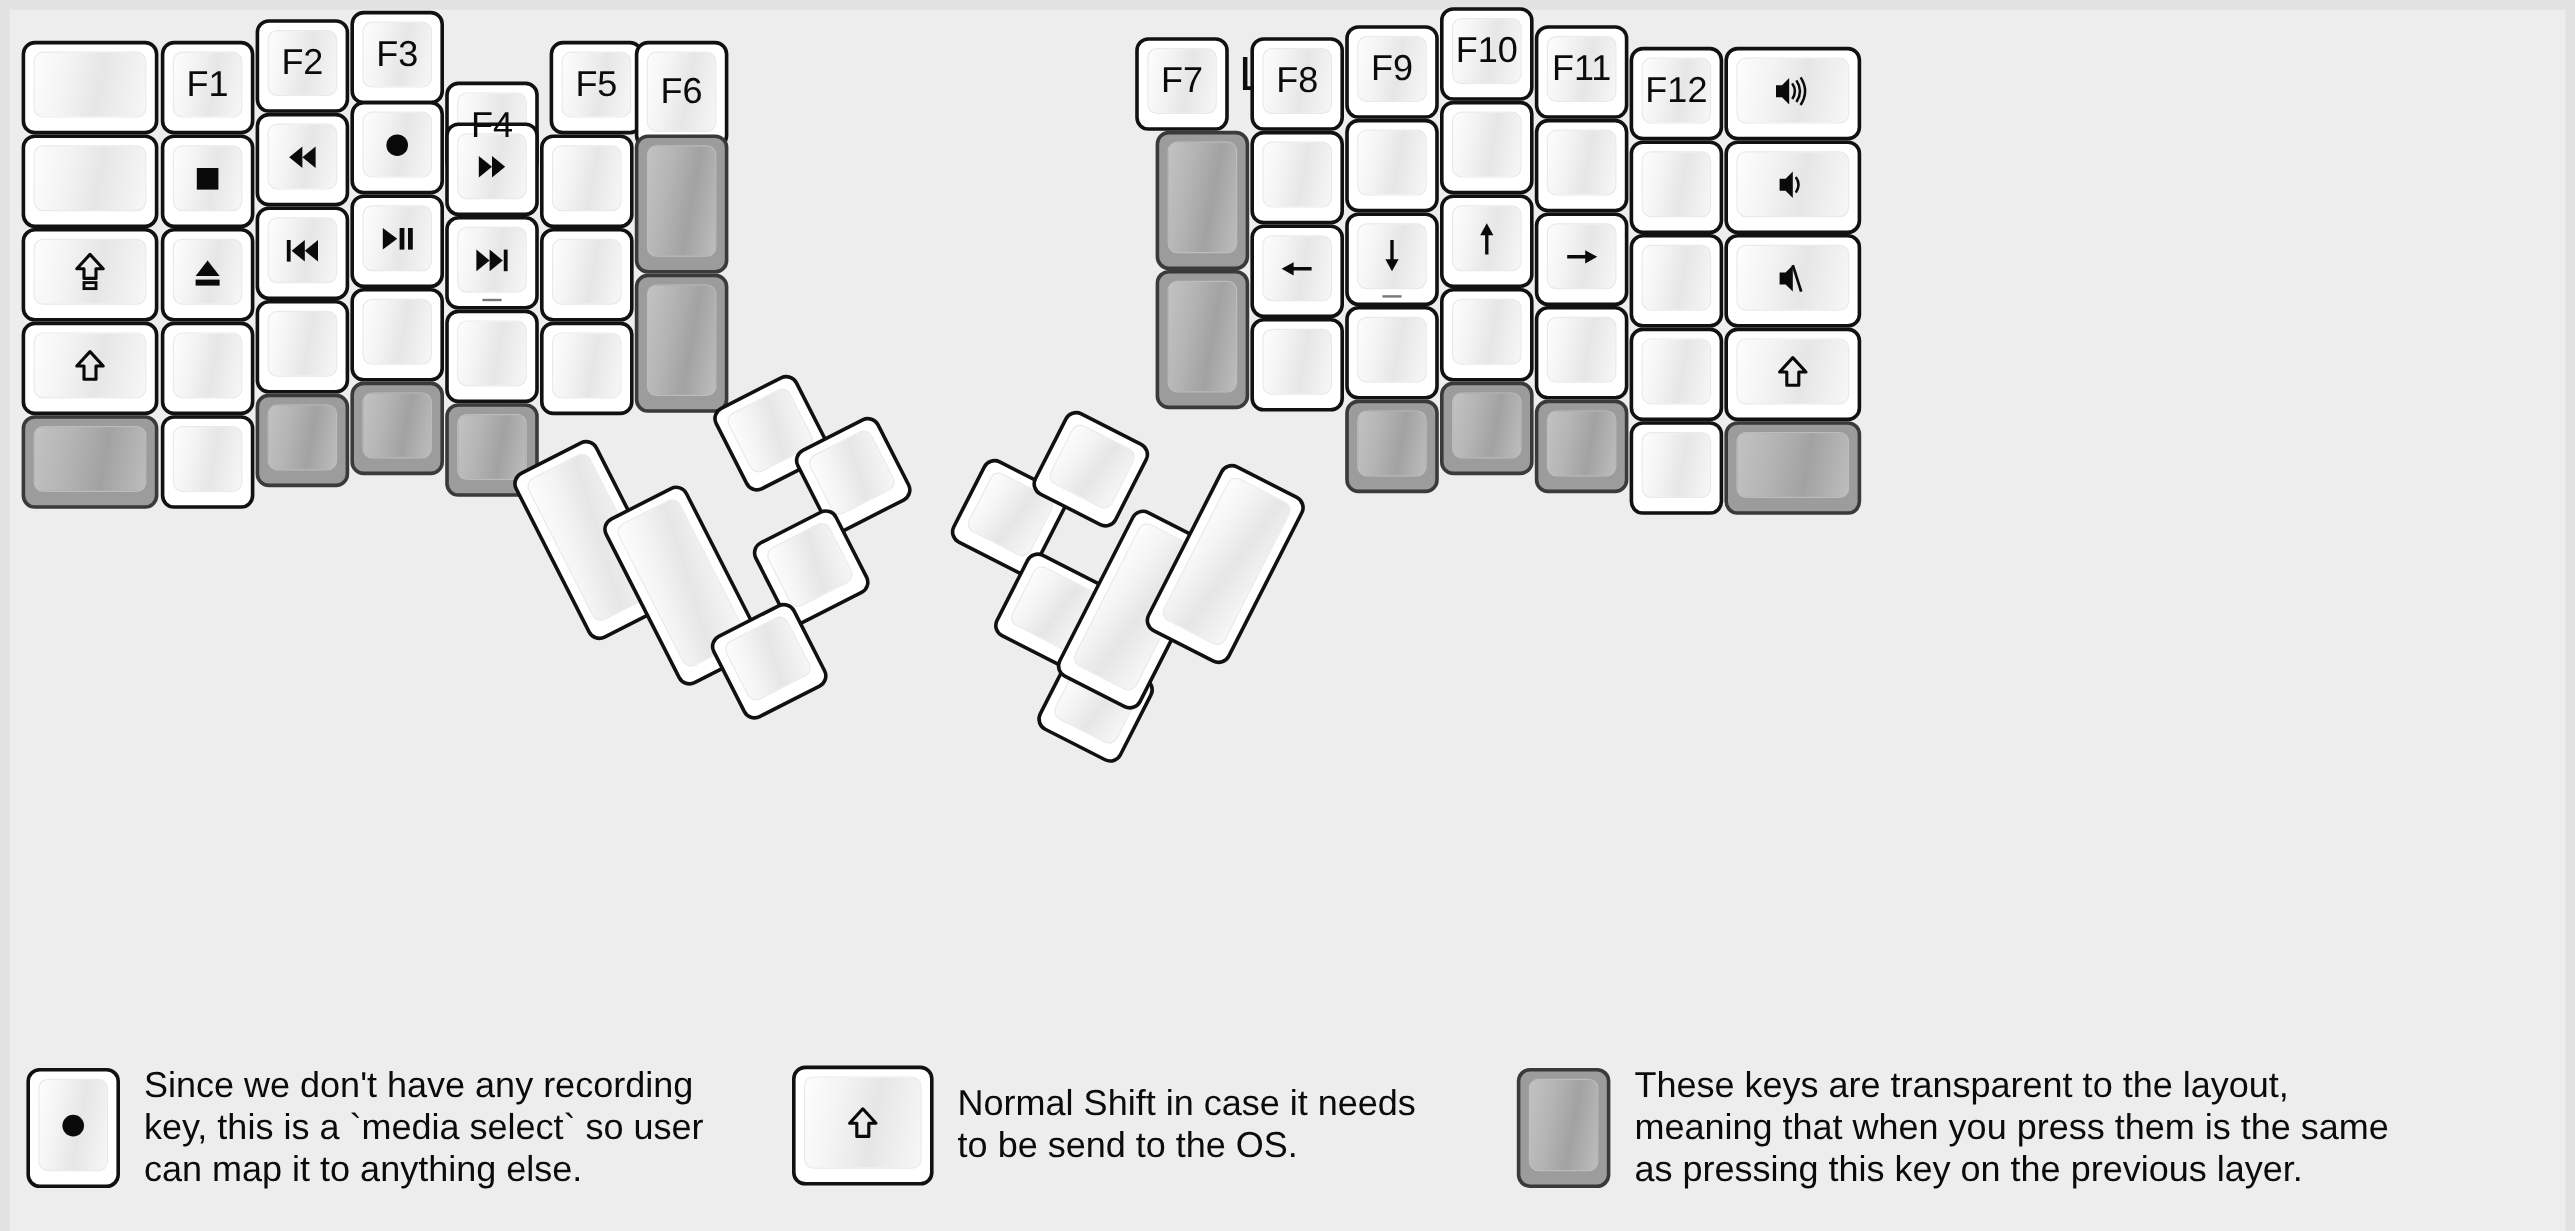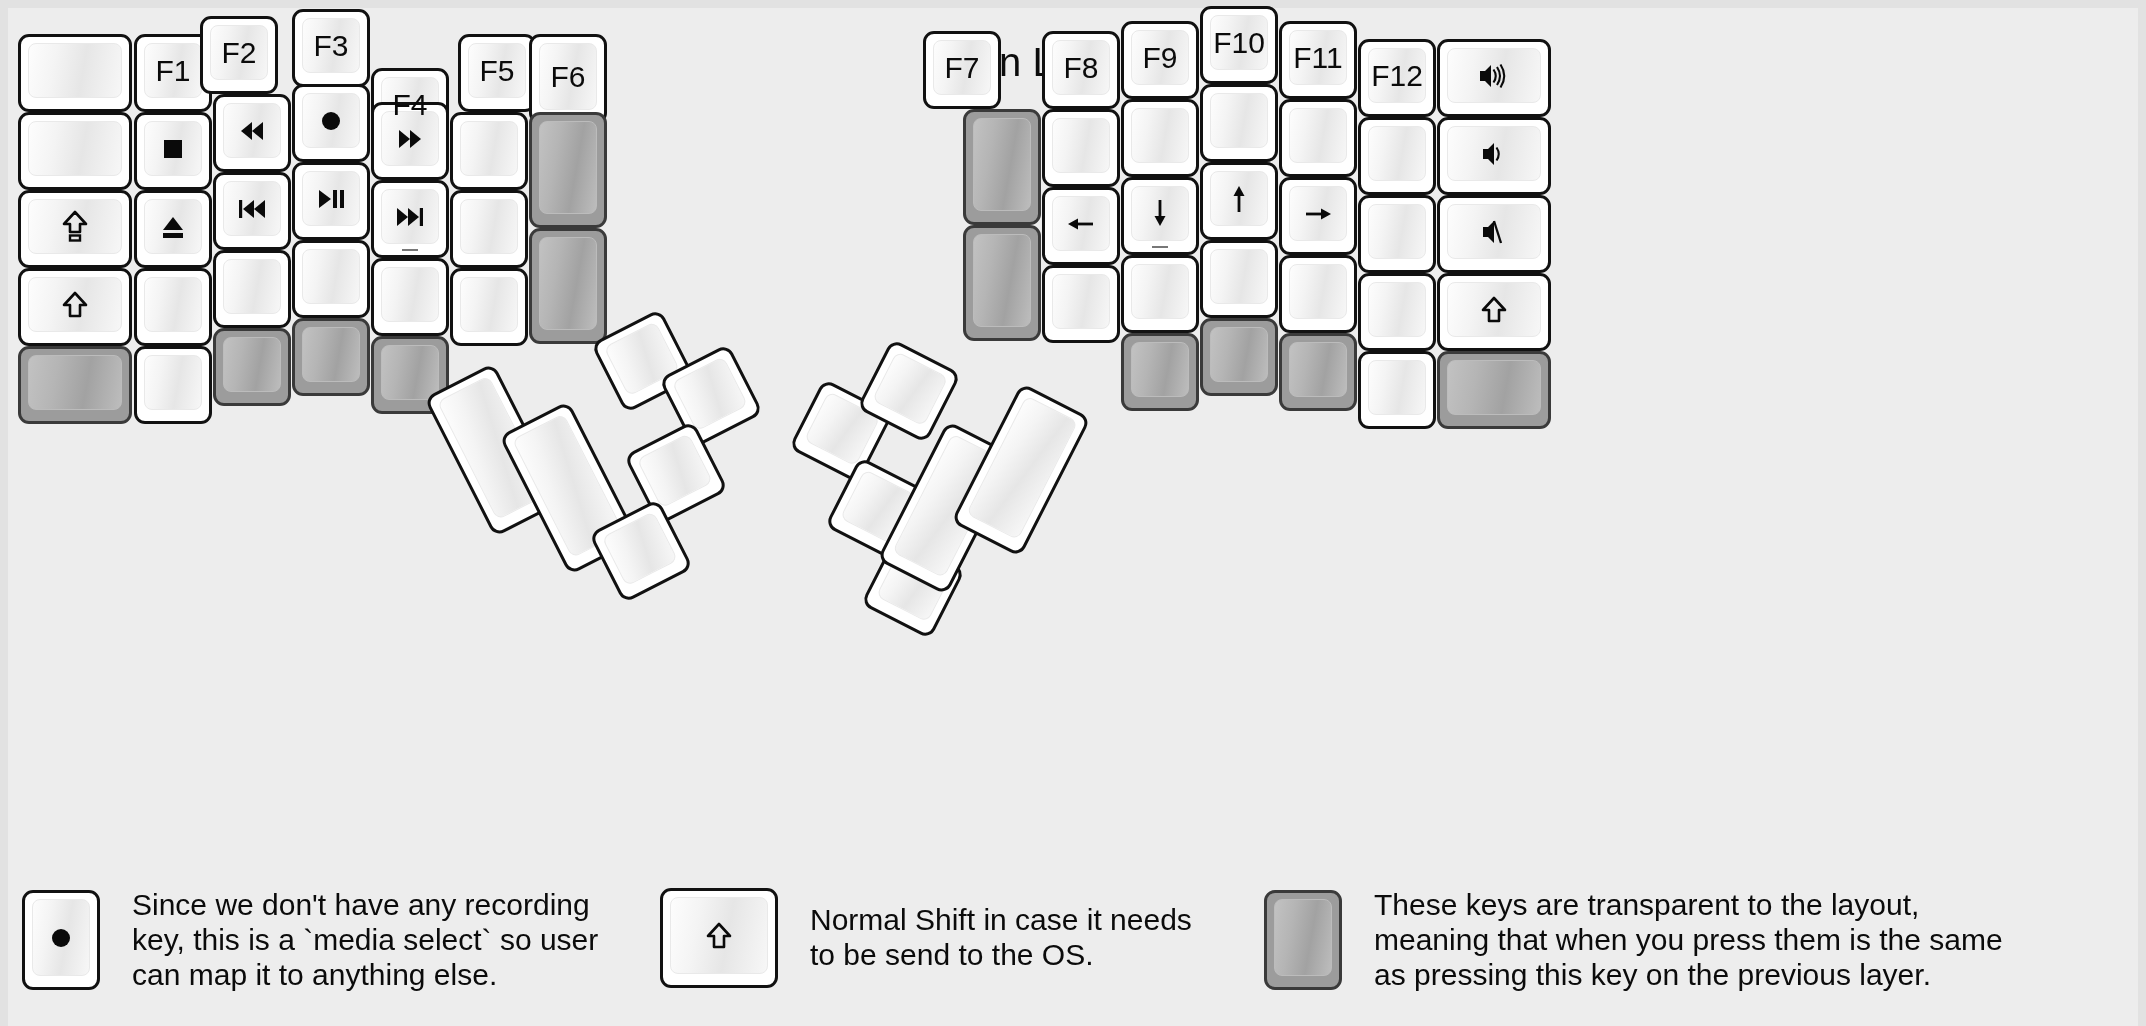--- a/index.html
+++ b/index.html
@@ -73,21 +73,21 @@
     color: #0c0c0c;
     letter-spacing: 0px;
     white-space: nowrap;
   }
 
   
   .note {
     position: absolute;
     display: flex;
     align-items: center;
-    gap: 32px;
+    gap: 20px;
   }
   .note .swatch {
     position: relative;
     flex: 0 0 auto;
     border: 3px solid #111;
     border-radius: 11px;
     background: #fff;
   }
   .note .swatch .cap {
     position: absolute; left: 7px; right: 7px; top: 6px; bottom: 11px;
@@ -181,21 +181,21 @@
       <div class="key" style="left: 134px; top: 268px; width: 78px; height: 78px;">
         <div class="cap">
           <div class="legend"></div>
         </div>
       </div>
       <div class="key" style="left: 134px; top: 346px; width: 78px; height: 78px;">
         <div class="cap">
           <div class="legend"></div>
         </div>
       </div>
-      <div class="key" style="left: 200px; top: 16px; width: 78px; height: 78px;">
+      <div class="key" style="left: 213px; top: 16px; width: 78px; height: 78px;">
         <div class="cap">
           <div class="legend">F2</div>
         </div>
       </div>
       <div class="key" style="left: 213px; top: 94px; width: 78px; height: 78px;">
         <div class="cap">
           <div class="legend glyph">
             <svg viewBox="0 0 40 40" width="40" height="40" fill="#0a0a0a" xmlns="http://www.w3.org/2000/svg">
               <polygon points="20,11 20,29 9,20"></polygon>
               <polygon points="31,11 31,29 20,20"></polygon>
@@ -368,21 +368,21 @@
       </div>
       <div class="thumb" style="left: 602px; top: 512px; width: 78px; height: 78px; transform: rotate(-27deg);">
         <div class="key" style="left: 0px; top: 0px; width: 78px; height: 78px; position: absolute;">
           <div class="cap">
             <div class="legend"></div>
           </div>
         </div>
       </div>
     </div>
   <div id="right-half">
-      <div class="key" style="left: 923px; top: 31px; width: 78px; height: 78px;">
+      <div class="key" style="left: 946px; top: 31px; width: 78px; height: 78px;">
         <div class="cap">
           <div class="legend">F7</div>
         </div>
       </div>
       <div class="key trans" style="left: 963px; top: 109px; width: 78px; height: 116px;">
         <div class="cap">
           <div class="legend"></div>
         </div>
       </div>
       <div class="key trans" style="left: 963px; top: 225px; width: 78px; height: 116px;">

